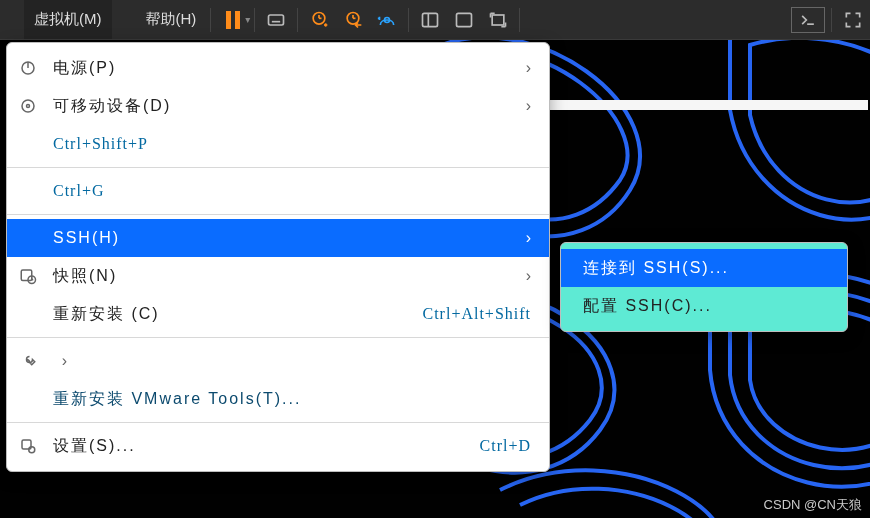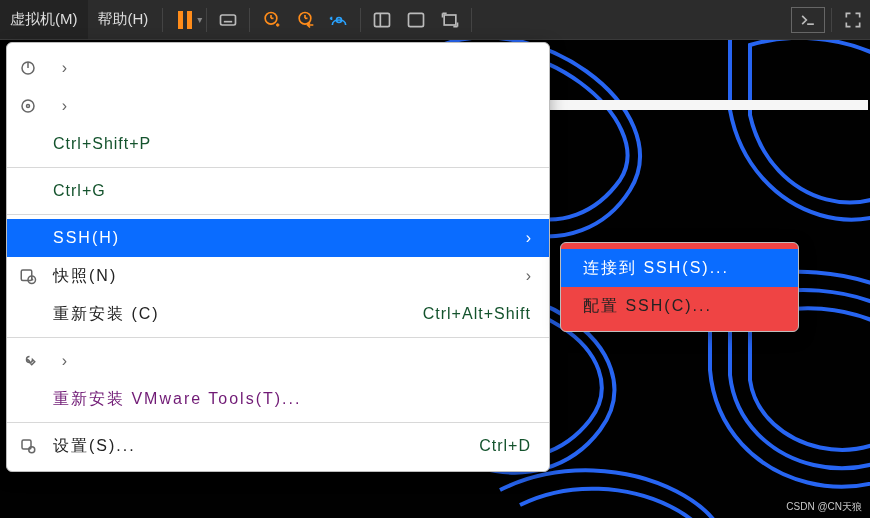--- a/index.html
+++ b/index.html
@@ -1,55 +1,55 @@
 <!DOCTYPE html>
 <html><head>
 <meta charset="utf-8">
 <style>
   * { margin: 0; padding: 0; box-sizing: border-box; font-family: "Microsoft YaHei", "SimSun", sans-serif; }
   body { width: 870px; height: 518px; background: #000; overflow: hidden; position: relative; }
 
   
   .menubar { height: 40px; background: #2c2c2c; border-bottom: 1px solid #3a3a3a; display: flex; align-items: center; color: #ddd; font-size: 15px; }
-  .menu-item { padding: 8px 10px; height: 100%; display: flex; align-items: center; cursor: pointer; }
+  .menu-item { padding: 8px 10px; height: 100%; display: flex; align-items: center; cursor: pointer; margin-left: 24px; }
   .menu-item.active { background: #232323; }
   .sep { width: 1px; height: 24px; background: #444; margin: 0 4px; }
   .tool-btn { width: 34px; height: 100%; display: flex; align-items: center; justify-content: center; cursor: pointer; }
   .tool-btn svg { width: 20px; height: 20px; }
   .pause-icon { color: #ff8c1a; margin-left: 10px; display:flex; align-items:center; gap:4px;}
   .pause-icon .tri { color:#888; font-size:10px;}
   .orange { stroke:#ff8c1a; fill:none; }
   .blue { stroke:#2aa3ff; fill:none; }
   .gray { stroke:#bbb; fill:none; }
 
   
   .tabbar { position:absolute; top:100px; left:548px; right:2px; height:10px; background:#f6f6f6; }
 
   
   .dropdown { position: absolute; top: 42px; left: 6px; width: 544px; background: #fff; border: 1px solid #bdbdbd; border-radius: 6px; box-shadow: 0 4px 16px rgba(0,0,0,.35); padding: 6px 0; color: #222; font-size: 16px; }
   .drop-item { height: 38px; display: flex; align-items: center; padding: 0 18px 0 12px; cursor: pointer; }
   .drop-item.hl { background: #0a6cff; color: #fff; }
   .drop-item .icon-col { width: 34px; display: flex; align-items: center; justify-content: flex-start; color: #666; }
   .drop-item.hl .icon-col { color:#fff; }
   .drop-item .label { flex: 1 1 auto; letter-spacing: 2px; }
-  .drop-item .shortcut { color: #14532d; font-family: Liberation Sans, sans-serif; letter-spacing: 1px; }
+  .drop-item .shortcut { color: #0369a1; font-family: Liberation Serif, serif; letter-spacing: 1px; }
   .drop-item .arrow { width: 14px; text-align: right; color: #666; }
   .drop-item.hl .arrow { color:#fff; }
-  .drop-item.disabled { color: #701a75; }
+  .drop-item.disabled { color: #0c4a6e; }
   .drop-sep { height: 1px; background: #d8d8d8; margin: 4px 0; }
 
   
-  .submenu { position: absolute; top: 242px; left: 560px; width: 239px; background: #ef4444; border: 1px solid #bdbdbd; border-radius: 6px; box-shadow: 0 4px 16px rgba(0,0,0,.35); padding: 6px 0; color: #222; font-size: 16px; }
+  .submenu { position: absolute; top: 242px; left: 560px; width: 288px; background: #5eead4; border: 1px solid #bdbdbd; border-radius: 6px; box-shadow: 0 4px 16px rgba(0,0,0,.35); padding: 6px 0; color: #222; font-size: 16px; }
   .submenu .drop-item { padding: 0 18px 0 22px; }
 
   
   .wallpaper { position:absolute; top:40px; left:0; right:0; bottom:0; z-index:-1; background:#010101; overflow:hidden;}
   .wallpaper svg { position:absolute; top:-50px; left:380px; }
 
-  .watermark { position:absolute; bottom:4px; right:8px; color:#c9c9c9; font-size:10px; font-family: "Microsoft YaHei", sans-serif;}
+  .watermark { position:absolute; bottom:4px; right:8px; color:#c9c9c9; font-size:13px; font-family: "Microsoft YaHei", sans-serif;}
 </style>
 </head>
 <body>
 
 <div class="wallpaper">
   <svg width="700" height="600" viewBox="0 0 700 600">
     <g fill="none" stroke="#2a6bff" stroke-width="4" opacity="0.95">
       <path d="M50,60 C150,10 300,120 250,200 C200,280 80,250 50,160 Z"></path>
       <path d="M70,70 C150,30 280,130 240,190 C190,260 100,230 70,155 Z"></path>
       <path d="M350,40 C480,0 620,80 560,180 C500,270 370,230 350,120 Z"></path>
@@ -148,29 +148,31 @@
 </div>
 
 <div class="dropdown">
   <div class="drop-item">
     <span class="icon-col">
         <svg width="18" height="18" viewBox="0 0 24 24" fill="none" stroke="currentColor" stroke-width="2">
           <circle cx="12" cy="12" r="8"></circle>
           <line x1="12" y1="4" x2="12" y2="12"></line>
         </svg>
       </span>
+    <span class="label">电源(P)</span>
     <span class="arrow">›</span>
   </div>
   <div class="drop-item">
     <span class="icon-col">
         <svg width="18" height="18" viewBox="0 0 24 24" fill="none" stroke="currentColor" stroke-width="2">
           <circle cx="12" cy="12" r="8"></circle>
           <circle cx="12" cy="12" r="2"></circle>
         </svg>
       </span>
+    <span class="label">可移动设备(D)</span>
     <span class="arrow">›</span>
   </div>
   <div class="drop-item">
     <span class="icon-col"></span>
     <span class="shortcut">Ctrl+Shift+P</span>
   </div>
   <div class="drop-sep"></div>
   <div class="drop-item">
     <span class="icon-col"></span>
     <span class="shortcut">Ctrl+G</span>

